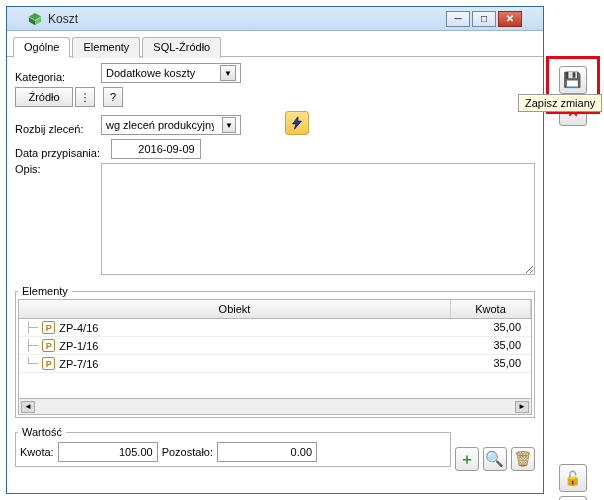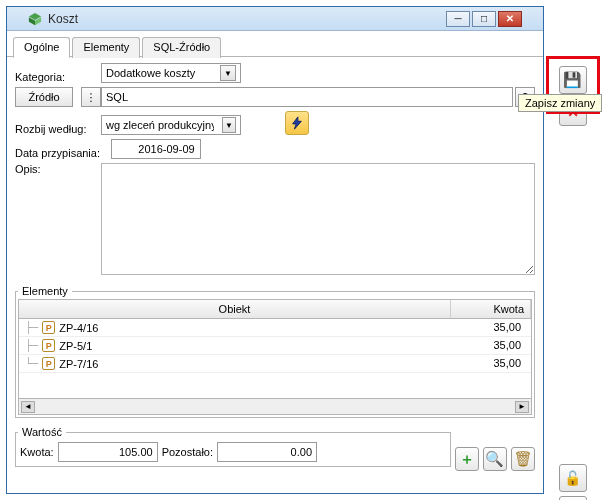--- a/index.html
+++ b/index.html
@@ -138,21 +138,21 @@
   .grid-head {
     display: flex;
     border-bottom: 1px solid #b5b5b5;
     background: linear-gradient(#fafafa,#e8e8e8);
   }
   .grid-head div {
     padding: 3px 6px;
     border-right: 1px solid #cfcfcf;
   }
   .col-obj { flex: 1; text-align: center; }
-  .col-kw { width: 80px; text-align: right; }
+  .col-kw { width: 80px; text-align: center; }
   .grid-row { display:flex; border-bottom:1px solid #eee; }
   .grid-row .cell-obj { flex:1; padding:2px 6px; display:flex; align-items:center; gap:4px; }
   .grid-row .cell-kw { width:84px; text-align:right; padding:2px 10px 2px 6px; }
   .tree-line { color:#b0b0b0; font-family: monospace; }
   .row-icon {
     width: 13px; height: 13px;
     border: 1px solid #b58b2c;
     background: #fff;
     color: #c87d1c;
     font-size: 9px; font-weight: bold;
@@ -242,31 +242,30 @@
 
     <div class="row">
       <label>Kategoria:</label>
       <div class="combo">
         <span>Dodatkowe koszty</span>
         <span class="arrow">▼</span>
       </div>
     </div>
 
     <div class="row">
-      <div style="width:86px; display:flex; gap:8px;">
+      <div style="width:86px; display:flex; gap:2px;">
         <button class="btn" style="width:58px;">Źródło</button>
         <button class="btn square">⋮</button>
       </div>
-      <input class="textbox" style="flex: 1 1 0%;" value="SQL">
       <button class="btn square" style="margin-left:2px;">?</button>
     </div>
 
 
     <div class="row">
-      <label>Rozbij według:</label>
+      <label>Rozbij zleceń:</label>
       <div class="combo" style="width:140px;">
         <span style="white-space:nowrap; overflow:hidden;">wg zleceń produkcyjnych</span>
         <span class="arrow">▼</span>
       </div>
       <div style="width:44px;"></div>
       <div class="iconbtn">
         <svg width="14" height="14" viewBox="0 0 16 16">
             <polygon points="9,1 3,9 7,9 5,15 13,6 9,6" fill="#1e3ea0" stroke="#0b1f60"></polygon>
           </svg>
       </div>
@@ -296,21 +295,21 @@
               <span class="tree-line">├─</span>
               <span class="row-icon">P</span>
               <span>ZP-4/16</span>
             </div>
           <div class="cell-kw">35,00</div>
         </div>
         <div class="grid-row">
           <div class="cell-obj">
               <span class="tree-line">├─</span>
               <span class="row-icon">P</span>
-              <span>ZP-5/1</span>
+              <span>ZP-1/16</span>
             </div>
           <div class="cell-kw">35,00</div>
         </div>
         <div class="grid-row">
           <div class="cell-obj">
               <span class="tree-line">└─</span>
               <span class="row-icon">P</span>
               <span>ZP-7/16</span>
             </div>
           <div class="cell-kw">35,00</div>

